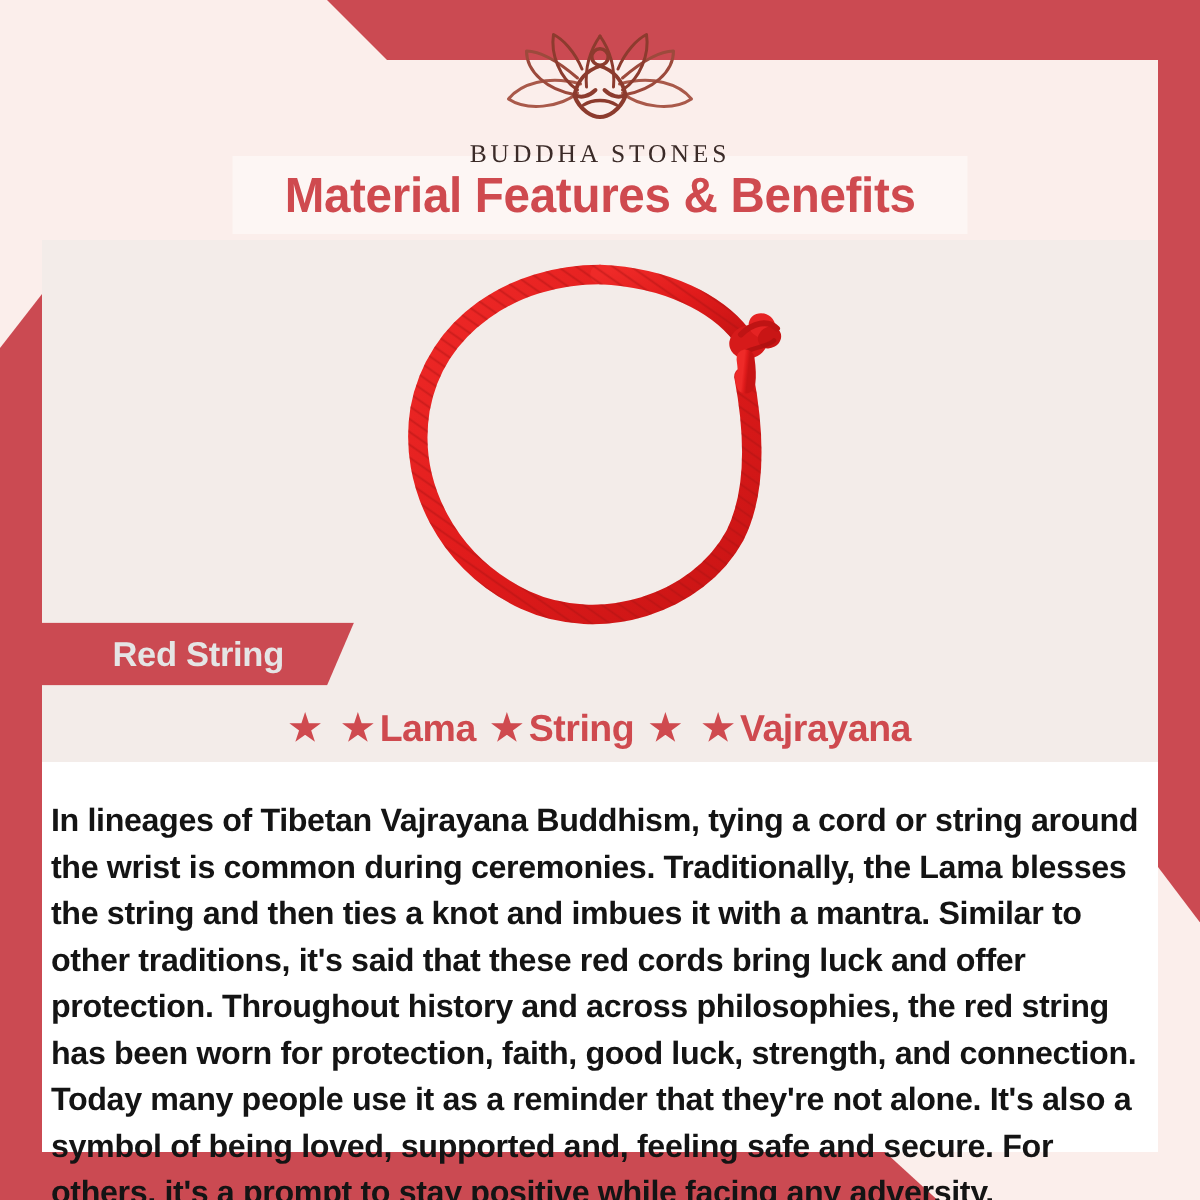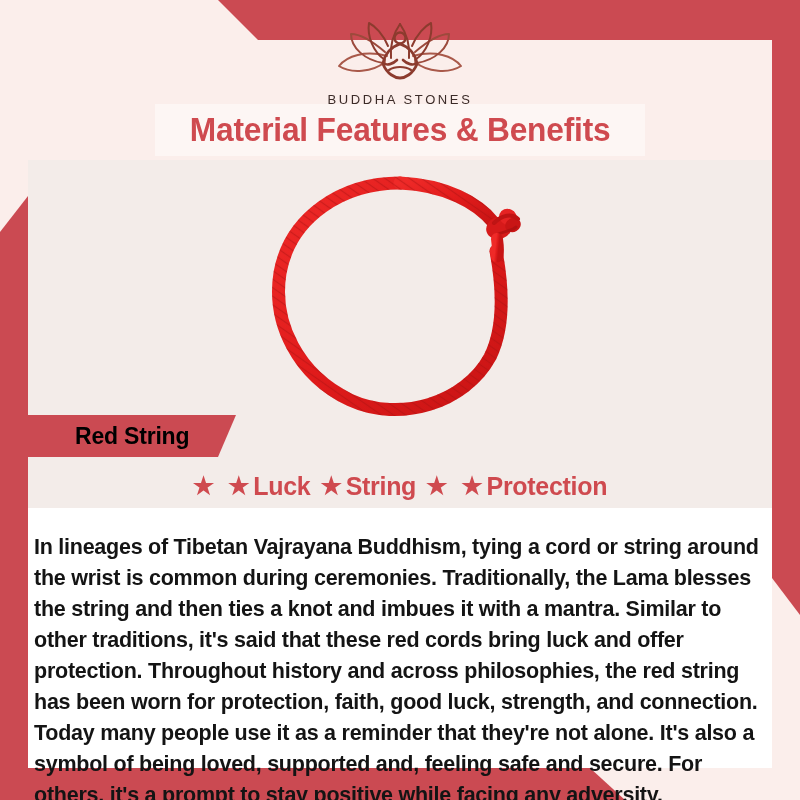--- a/index.html
+++ b/index.html
@@ -88,22 +88,22 @@
     text-align: center;
     z-index: 5;
   }
   .logo-mark {
     display: block;
     margin: 0 auto;
   }
   .logo-word {
     display: block;
     margin-top: 2px;
-    font-family: Liberation Sans, sans-serif;
-    font-size: 13px;
+    font-family: Liberation Serif, serif;
+    font-size: 17px;
     letter-spacing: 2.6px;
     color: #3b2b28;
     font-weight: 400;
   }
 
   
   .title-band {
     position: absolute;
     left: 155px;
     top: 104px;
@@ -147,21 +147,21 @@
     top: 415px;
     width: 208px;
     height: 42px;
     background: #cb4a52;
     clip-path: polygon(0 0, 208px 0, 190px 42px, 0 42px);
     display: flex;
     align-items: center;
     z-index: 6;
   }
   .ribbon-text {
-    color: #000000;
+    color: #e5e5e5;
     font-size: 23px;
     font-weight: bold;
     padding-left: 47px;
     letter-spacing: -0.2px;
     white-space: nowrap;
   }
 
   
   .benefits {
     position: absolute;
@@ -302,30 +302,30 @@
   <div class="ribbon">
     <span class="ribbon-text">Red String</span>
   </div>
 
   <div class="benefits">
     <span class="benefit">
       <span class="star">★</span>
     </span>
     <span class="benefit">
       <span class="star">★</span>
-      <span>Luck</span>
+      <span>Lama</span>
     </span>
     <span class="benefit">
       <span class="star">★</span>
       <span>String</span>
     </span>
     <span class="benefit">
       <span class="star">★</span>
     </span>
     <span class="benefit">
       <span class="star">★</span>
-      <span>Protection</span>
+      <span>Vajrayana</span>
     </span>
   </div>
 
   <p class="body-copy">In lineages of Tibetan Vajrayana Buddhism, tying a cord or string around the wrist is common during ceremonies. Traditionally, the Lama blesses the string and then ties a knot and imbues it with a mantra. Similar to other traditions, it's said that these red cords bring luck and offer protection. Throughout history and across philosophies, the red string has been worn for protection, faith, good luck, strength, and connection. Today many people use it as a reminder that they're not alone. It's also a symbol of being loved, supported and, feeling safe and secure. For others, it's a prompt to stay positive while facing any adversity.</p>
 
 </div>
 
 </body></html>

